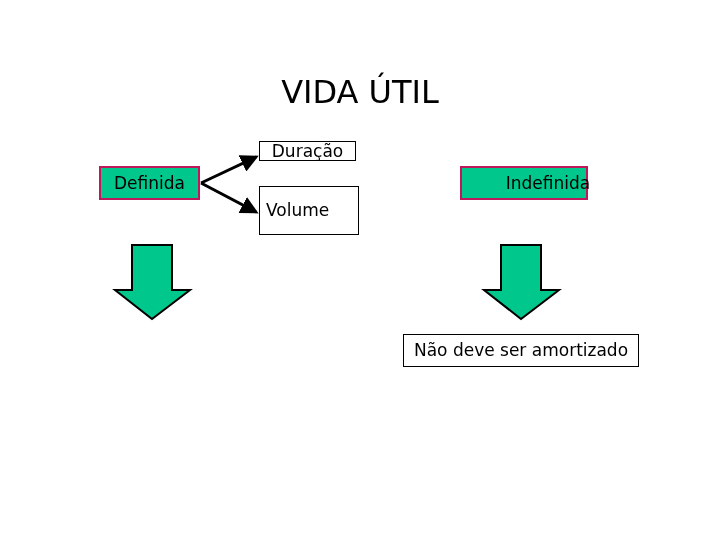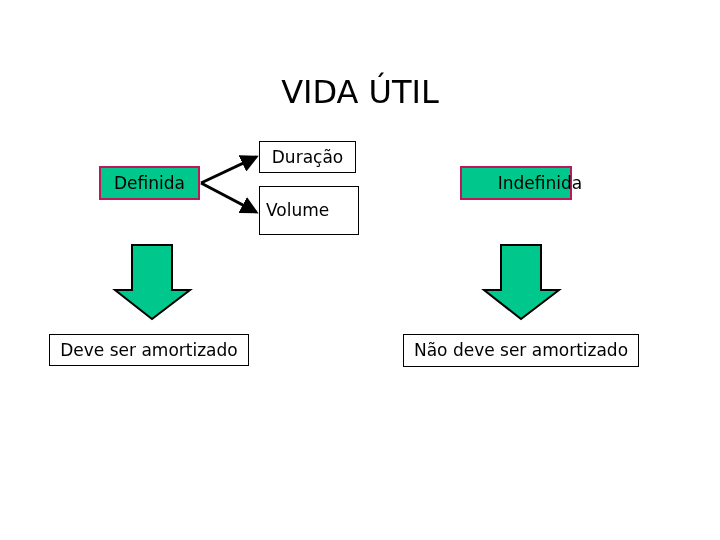--- a/index.html
+++ b/index.html
@@ -54,22 +54,22 @@
     text-align: center;
   }
   .box.white.left {
     justify-content: flex-start;
     text-align: left;
     padding-left: 6px;
   }
 
   
   #box-definida      { left: 99px;  top: 166px; width: 101px; height: 34px; }
-  #box-indefinida    { left: 460px; top: 166px; width: 112px; height: 34px; padding-left: 48px; }
-  #box-duracao       { left: 259px; top: 141px; width: 97px;  height: 32px; }
+  #box-indefinida    { left: 460px; top: 166px; width: 128px; height: 34px; padding-left: 48px; }
+  #box-duracao       { left: 259px; top: 141px; width: 97px;  height: 20px; }
   #box-volume        { left: 259px; top: 186px; width: 100px; height: 49px; }
   #box-amortizado    { left: 49px;  top: 334px; width: 200px; height: 32px; }
   #box-nao-amortizado{ left: 403px; top: 334px; width: 236px; height: 33px; }
 
   .multiline { display: block; text-align: right; }
 
   
   .overlay {
     position: absolute;
     left: 0;
@@ -116,21 +116,18 @@
   <div id="box-duracao" class="box white">
     <span>Duração</span>
   </div>
 
   <div id="box-volume" class="box white left">
     <span>
       <span class="multiline">Volume</span>
     </span>
   </div>
 
-  <div id="box-amortizado" class="box white">
-    <span>Deve ser amortizado</span>
-  </div>
 
   <div id="box-nao-amortizado" class="box white">
     <span>Não deve ser amortizado</span>
   </div>
 
 </div>
 
 </body></html>

